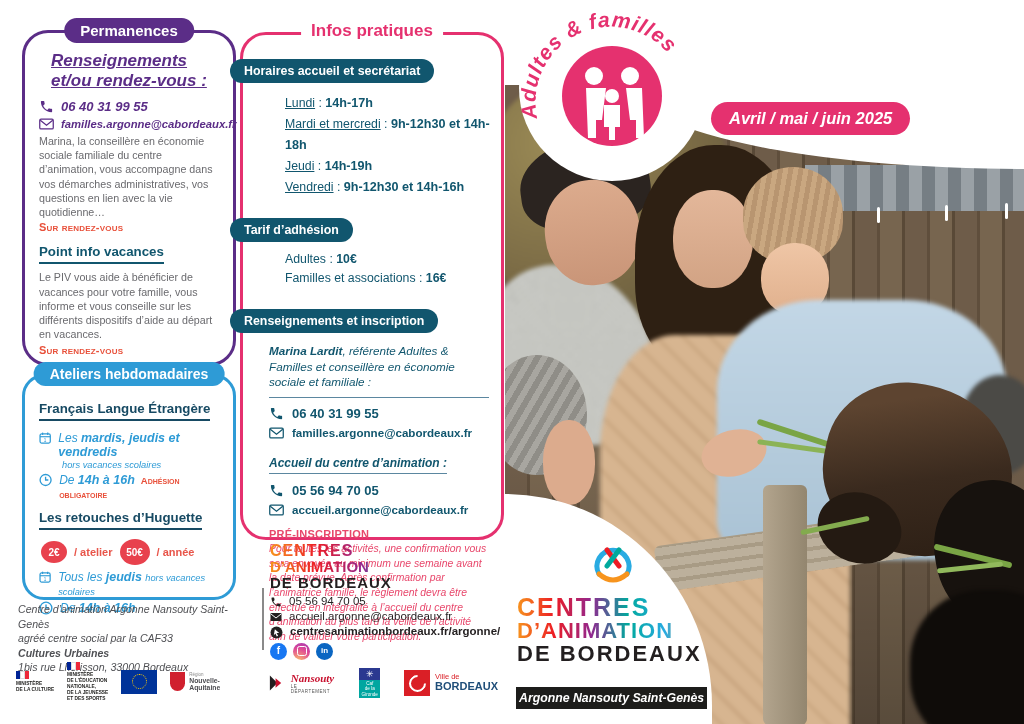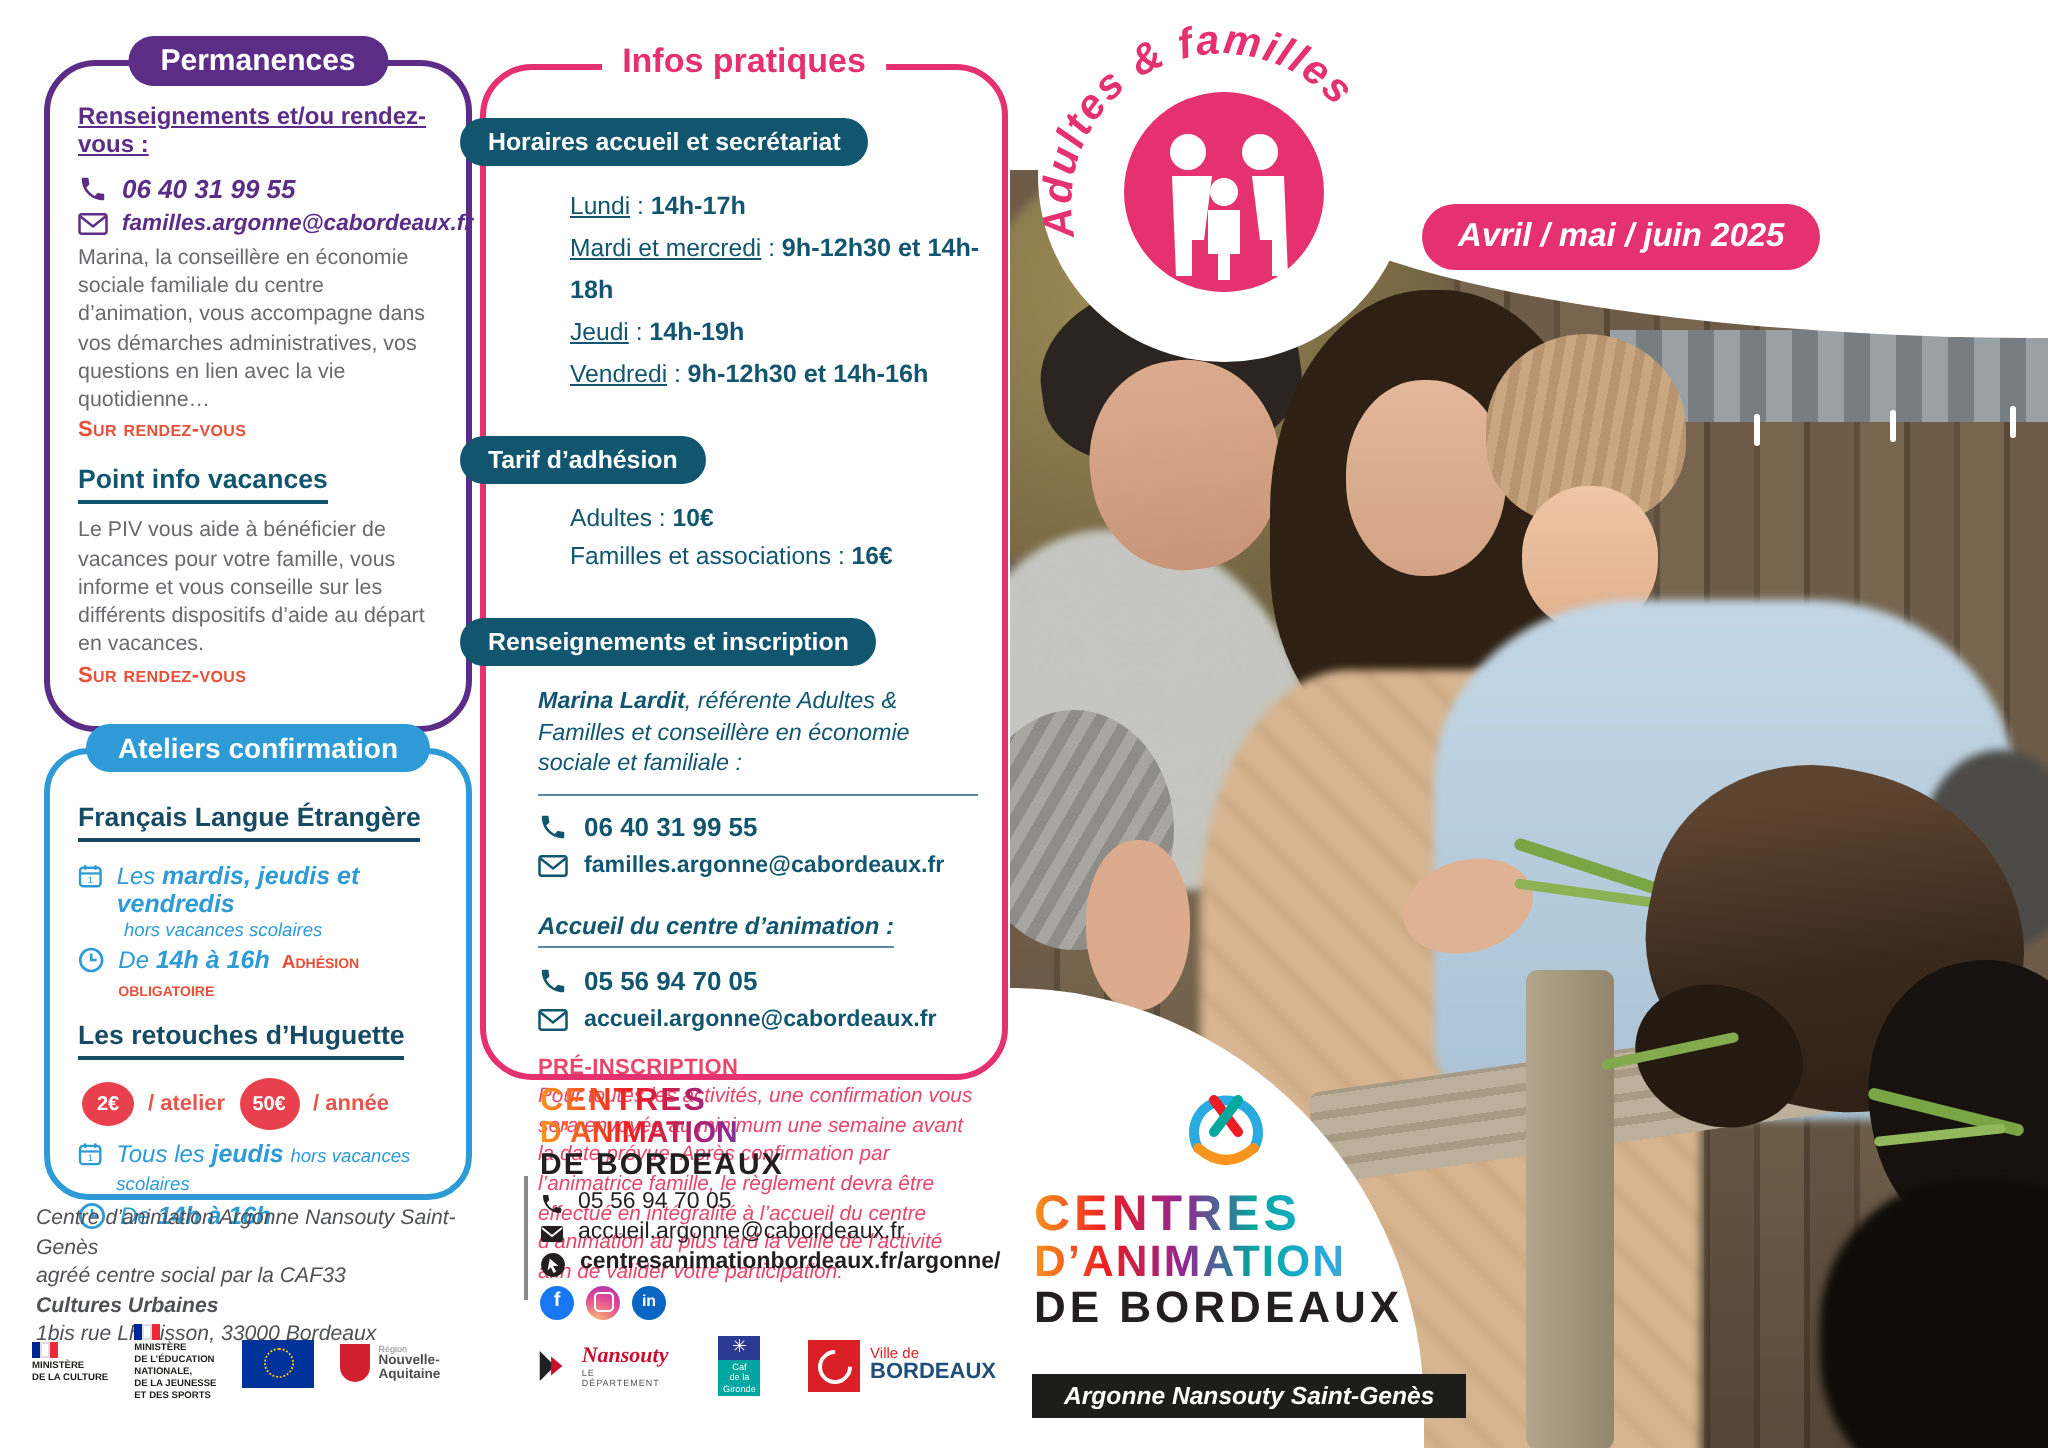--- a/index.html
+++ b/index.html
@@ -9,22 +9,22 @@
 
   
   .obox{position:absolute;border-radius:26px;background:#fff;}
   .obox .pill{position:absolute;top:-15px;left:50%;transform:translateX(-50%);
       color:#fff;font-weight:bold;white-space:nowrap;padding:4px 16px;border-radius:17px;}
   .perm{left:22px;top:30px;width:208px;height:330px;border:3px solid #5b2d87;}
   .perm .pill{background:#5b2d87;font-size:15px;}
   .atel{left:22px;top:374px;width:208px;height:220px;border:3px solid #2e9bd6;border-radius:22px;}
   .atel .pill{background:#2e9bd6;font-size:14px;}
   .pad{padding:18px 13px 0 14px;}
-  .p-intro{color:#5b2d87;font-weight:bold;font-size:12px;
-      text-decoration:underline;margin:0 0 8px 0;}
+  .p-intro{color:#5b2d87;font-style:italic;font-weight:bold;font-size:17px;
+      text-decoration:underline;margin:0 0 8px 12px;}
   .crow{display:flex;align-items:center;gap:7px;margin:4px 0;}
   .crow svg{flex:0 0 auto;}
   .p-phone{color:#5b2d87;font-style:italic;font-weight:bold;font-size:13px;}
   .p-mail{color:#5b2d87;font-style:italic;font-weight:bold;font-size:11.3px;}
   .h-teal{color:#11566e;font-weight:bold;font-size:13.3px;display:inline-block;
       border-bottom:2px solid #11566e;padding-bottom:3px;margin:11px 0 6px 0;}
   .body-g{color:#6a6a6e;font-size:10.7px;line-height:1.33;margin:0;}
   .note-r{color:#e8503a;font-weight:bold;font-size:11px;font-variant:small-caps;
       letter-spacing:.2px;margin-top:2px;}
   .h-navy{color:#174a63;font-weight:bold;font-size:13.3px;display:inline-block;
@@ -112,21 +112,21 @@
   .prog-pill{left:711px;top:46px;background:#fff;border:3.5px solid #e5316f;border-radius:26px;
       color:#e5316f;font-weight:bold;font-size:25px;padding:6px 24px;}
   .date-pill{left:711px;top:102px;background:#e5316f;border-radius:18px;color:#fff;
       font-weight:bold;font-style:italic;font-size:16.5px;padding:7px 18px;}
   .blob{left:505px;top:494px;width:207px;height:230px;background:#fff;border-top-right-radius:100% 92%;}
   .rlogo{left:517px;top:594px;line-height:1.04;}
   .rlogo .l1{font-size:25px;letter-spacing:2px;}
   .rlogo .l2{font-size:22px;letter-spacing:1px;}
   .rlogo .l3{font-size:22px;font-weight:bold;color:#231f20;letter-spacing:2px;}
   .locbadge{left:516px;top:687px;background:#1d1d1b;color:#fff;font-style:italic;font-weight:bold;
-      font-size:12.3px;padding:4px 16px;}
+      font-size:12.3px;padding:4px 3px;}
 </style>
 </head>
 <body>
 
 <div id="page">
 
   <div class="obox perm">
     <div class="pill">Permanences</div>
     <div class="pad">
       <p class="p-intro">Renseignements et/ou rendez-vous :</p>
@@ -149,21 +149,21 @@
       </div>
       <div>
         <div class="h-teal">Point info vacances</div>
         <p class="body-g">Le PIV vous aide à bénéficier de vacances pour votre famille, vous informe et vous conseille sur les différents dispositifs d’aide au départ en vacances.</p>
         <div class="note-r">Sur rendez-vous</div>
       </div>
     </div>
   </div>
 
   <div class="obox atel">
-    <div class="pill">Ateliers confirmation</div>
+    <div class="pill">Ateliers hebdomadaires</div>
     <div class="pad" style="padding-top:16px;">
       <div>
         <div class="h-navy">Français Langue Étrangère</div>
         <div class="arow">
           <svg width="14" height="14" viewBox="0 0 24 24">
               <rect x="2" y="4" width="20" height="18" rx="3" fill="none" stroke="#2e9bd6" stroke-width="2.4"></rect>
               <line x1="2" y1="9.5" x2="22" y2="9.5" stroke="#2e9bd6" stroke-width="2.2"></line>
               <line x1="7" y1="1.5" x2="7" y2="6" stroke="#2e9bd6" stroke-width="2.4"></line>
               <line x1="17" y1="1.5" x2="17" y2="6" stroke="#2e9bd6" stroke-width="2.4"></line>
               <text x="12" y="19" font-size="9" fill="#2e9bd6" text-anchor="middle" font-family="sans-serif">1</text>

